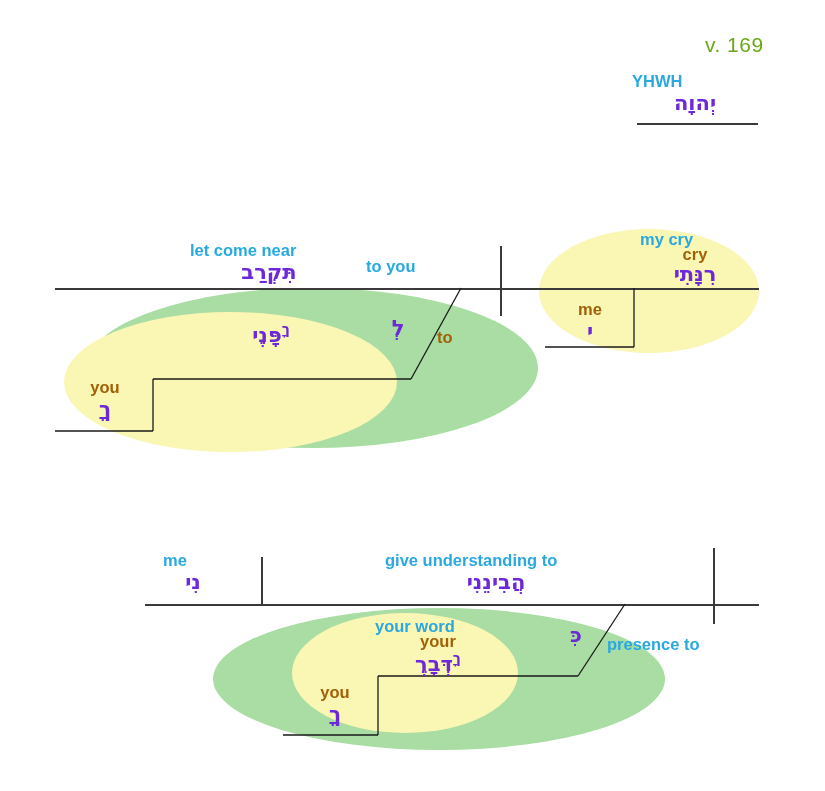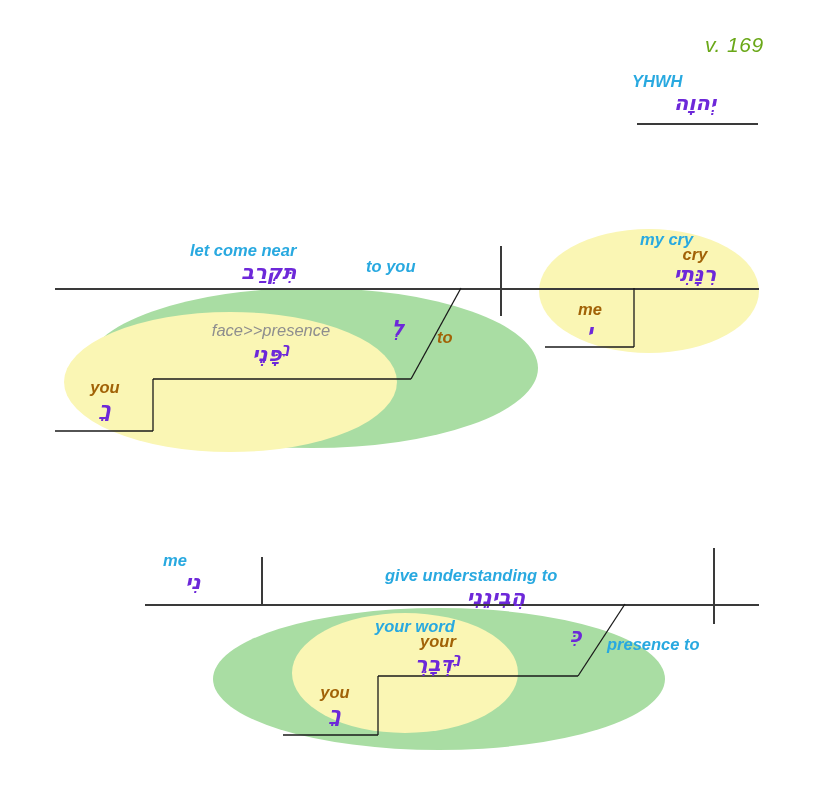--- a/index.html
+++ b/index.html
@@ -9,21 +9,20 @@
   }
   body {
     font-family: "Liberation Sans", sans-serif;
   }
   #page {
     position: relative;
     width: 825px;
     height: 791px;
     overflow: hidden;
     background: #ffffff;
-    font-style: italic;
   }
   .abs { position: absolute; }
 
   
   .verse-label {
     font-size: 21px;
     font-weight: normal;
     color: #6aa818;
     letter-spacing: 0.5px;
     white-space: nowrap;
@@ -123,23 +122,20 @@
     <path d="M 153,431 L 55,431" stroke="#1a1a1a" stroke-width="1.3" fill="none"></path>
 
     <path d="M 634,288 L 634,347" stroke="#1a1a1a" stroke-width="1.3" fill="none"></path>
     <path d="M 634,347 L 545,347" stroke="#1a1a1a" stroke-width="1.3" fill="none"></path>
   </svg>
 
   <div class="abs hebrew" style="left:386px; top:316px; width:24px;">לְ</div>
   <div class="abs gloss-gray" style="left:437px; top:328px;">to</div>
 
   <div class="abs stack" style="left:188px; top:321px; width:166px;">
-    <div>
-      <span class="gloss-gray-light">face&gt;&gt;presence</span>
-    </div>
     <div class="hebrew">
       <span class="hebrew-sm">ךָ</span><span>פָּנֶי</span>
     </div>
   </div>
 
   <div class="abs stack" style="left:78px; top:378px; width:54px;">
     <div class="gloss-gray">you</div>
     <div class="hebrew">ךָ</div>
   </div>
 
@@ -161,21 +157,21 @@
 
   <div class="abs vline" style="left:261px; top:557px; height:47px;"></div>
 
   <div class="abs vline" style="left:713px; top:548px; height:76px;"></div>
 
   <div class="abs stack" style="left:163px; top:551px; width:60px;">
     <div class="gloss-blue">me</div>
     <div class="hebrew">נִי</div>
   </div>
 
-  <div class="abs stack" style="left:385px; top:566px; width:222px;">
+  <div class="abs stack" style="left:385px; top:551px; width:222px;">
     <div class="gloss-blue">give understanding to</div>
     <div class="hebrew">הֲבִינֵנִי</div>
   </div>
 
   <svg class="overlay" width="825" height="791">
     <path d="M 625,604 L 578,676" stroke="#1a1a1a" stroke-width="1.3" fill="none"></path>
     <path d="M 578,676 L 378,676" stroke="#1a1a1a" stroke-width="1.3" fill="none"></path>
     <path d="M 378,676 L 378,735" stroke="#1a1a1a" stroke-width="1.3" fill="none"></path>
     <path d="M 378,735 L 283,735" stroke="#1a1a1a" stroke-width="1.3" fill="none"></path>
   </svg>

